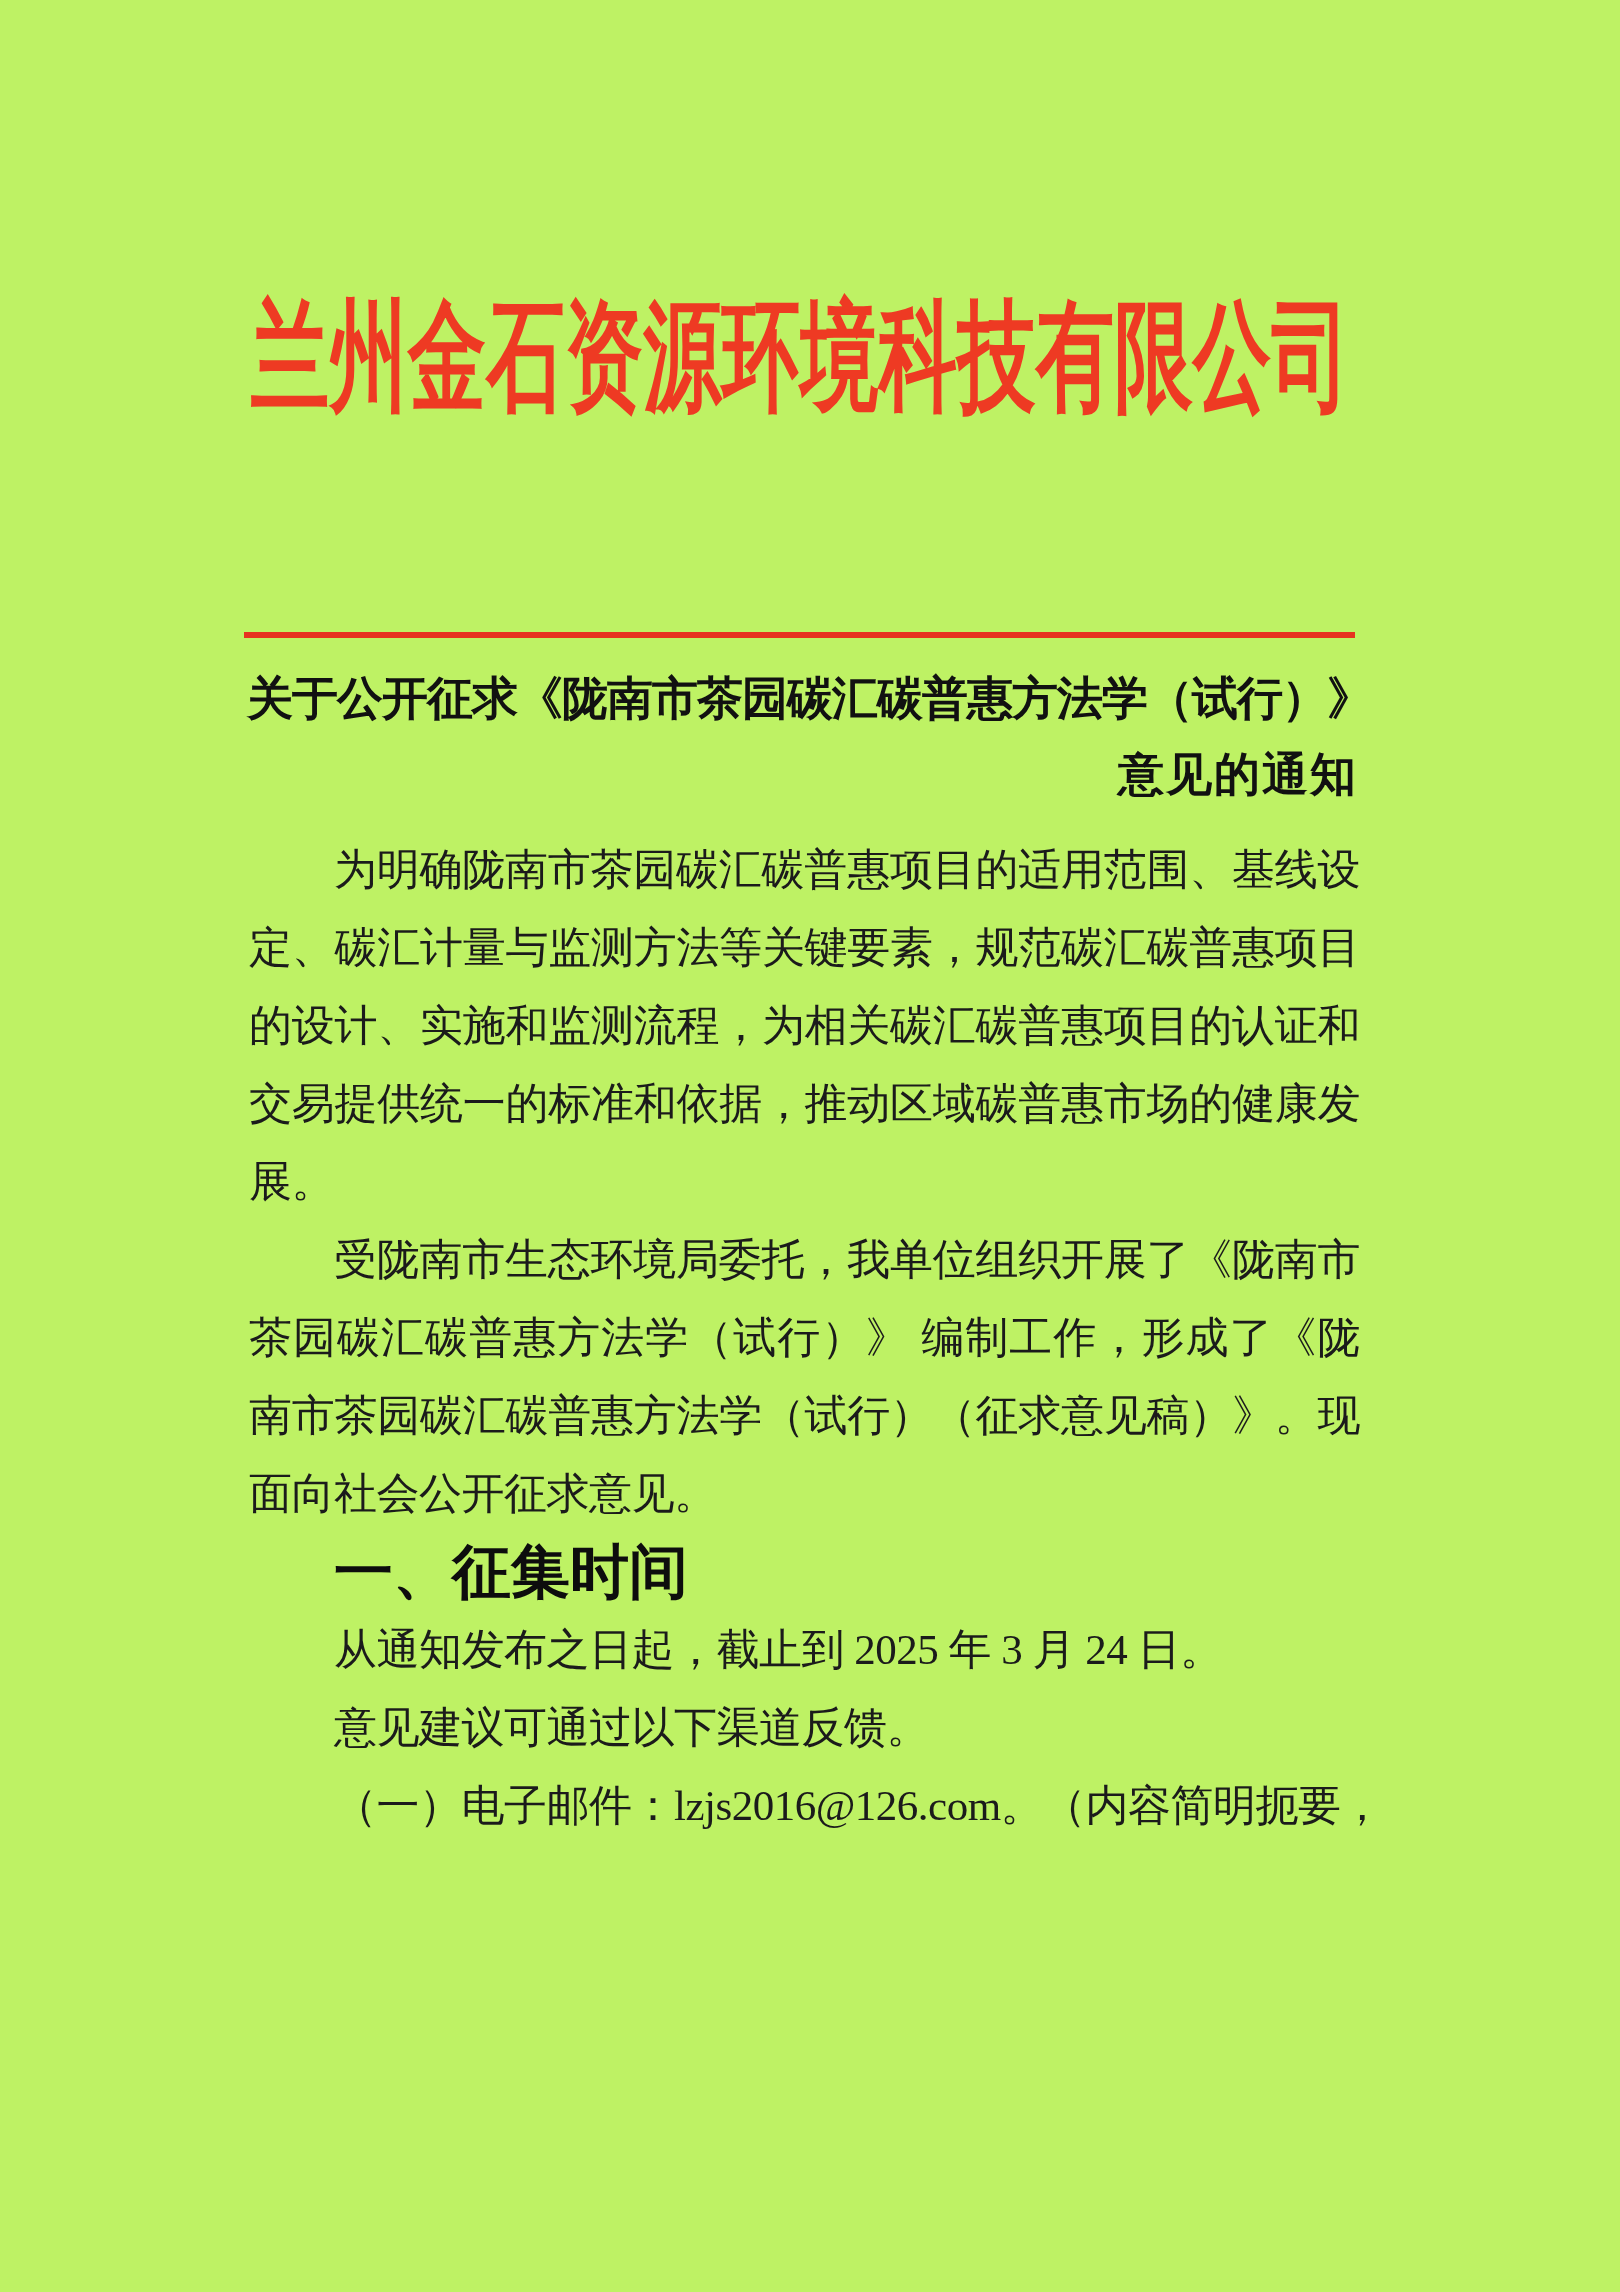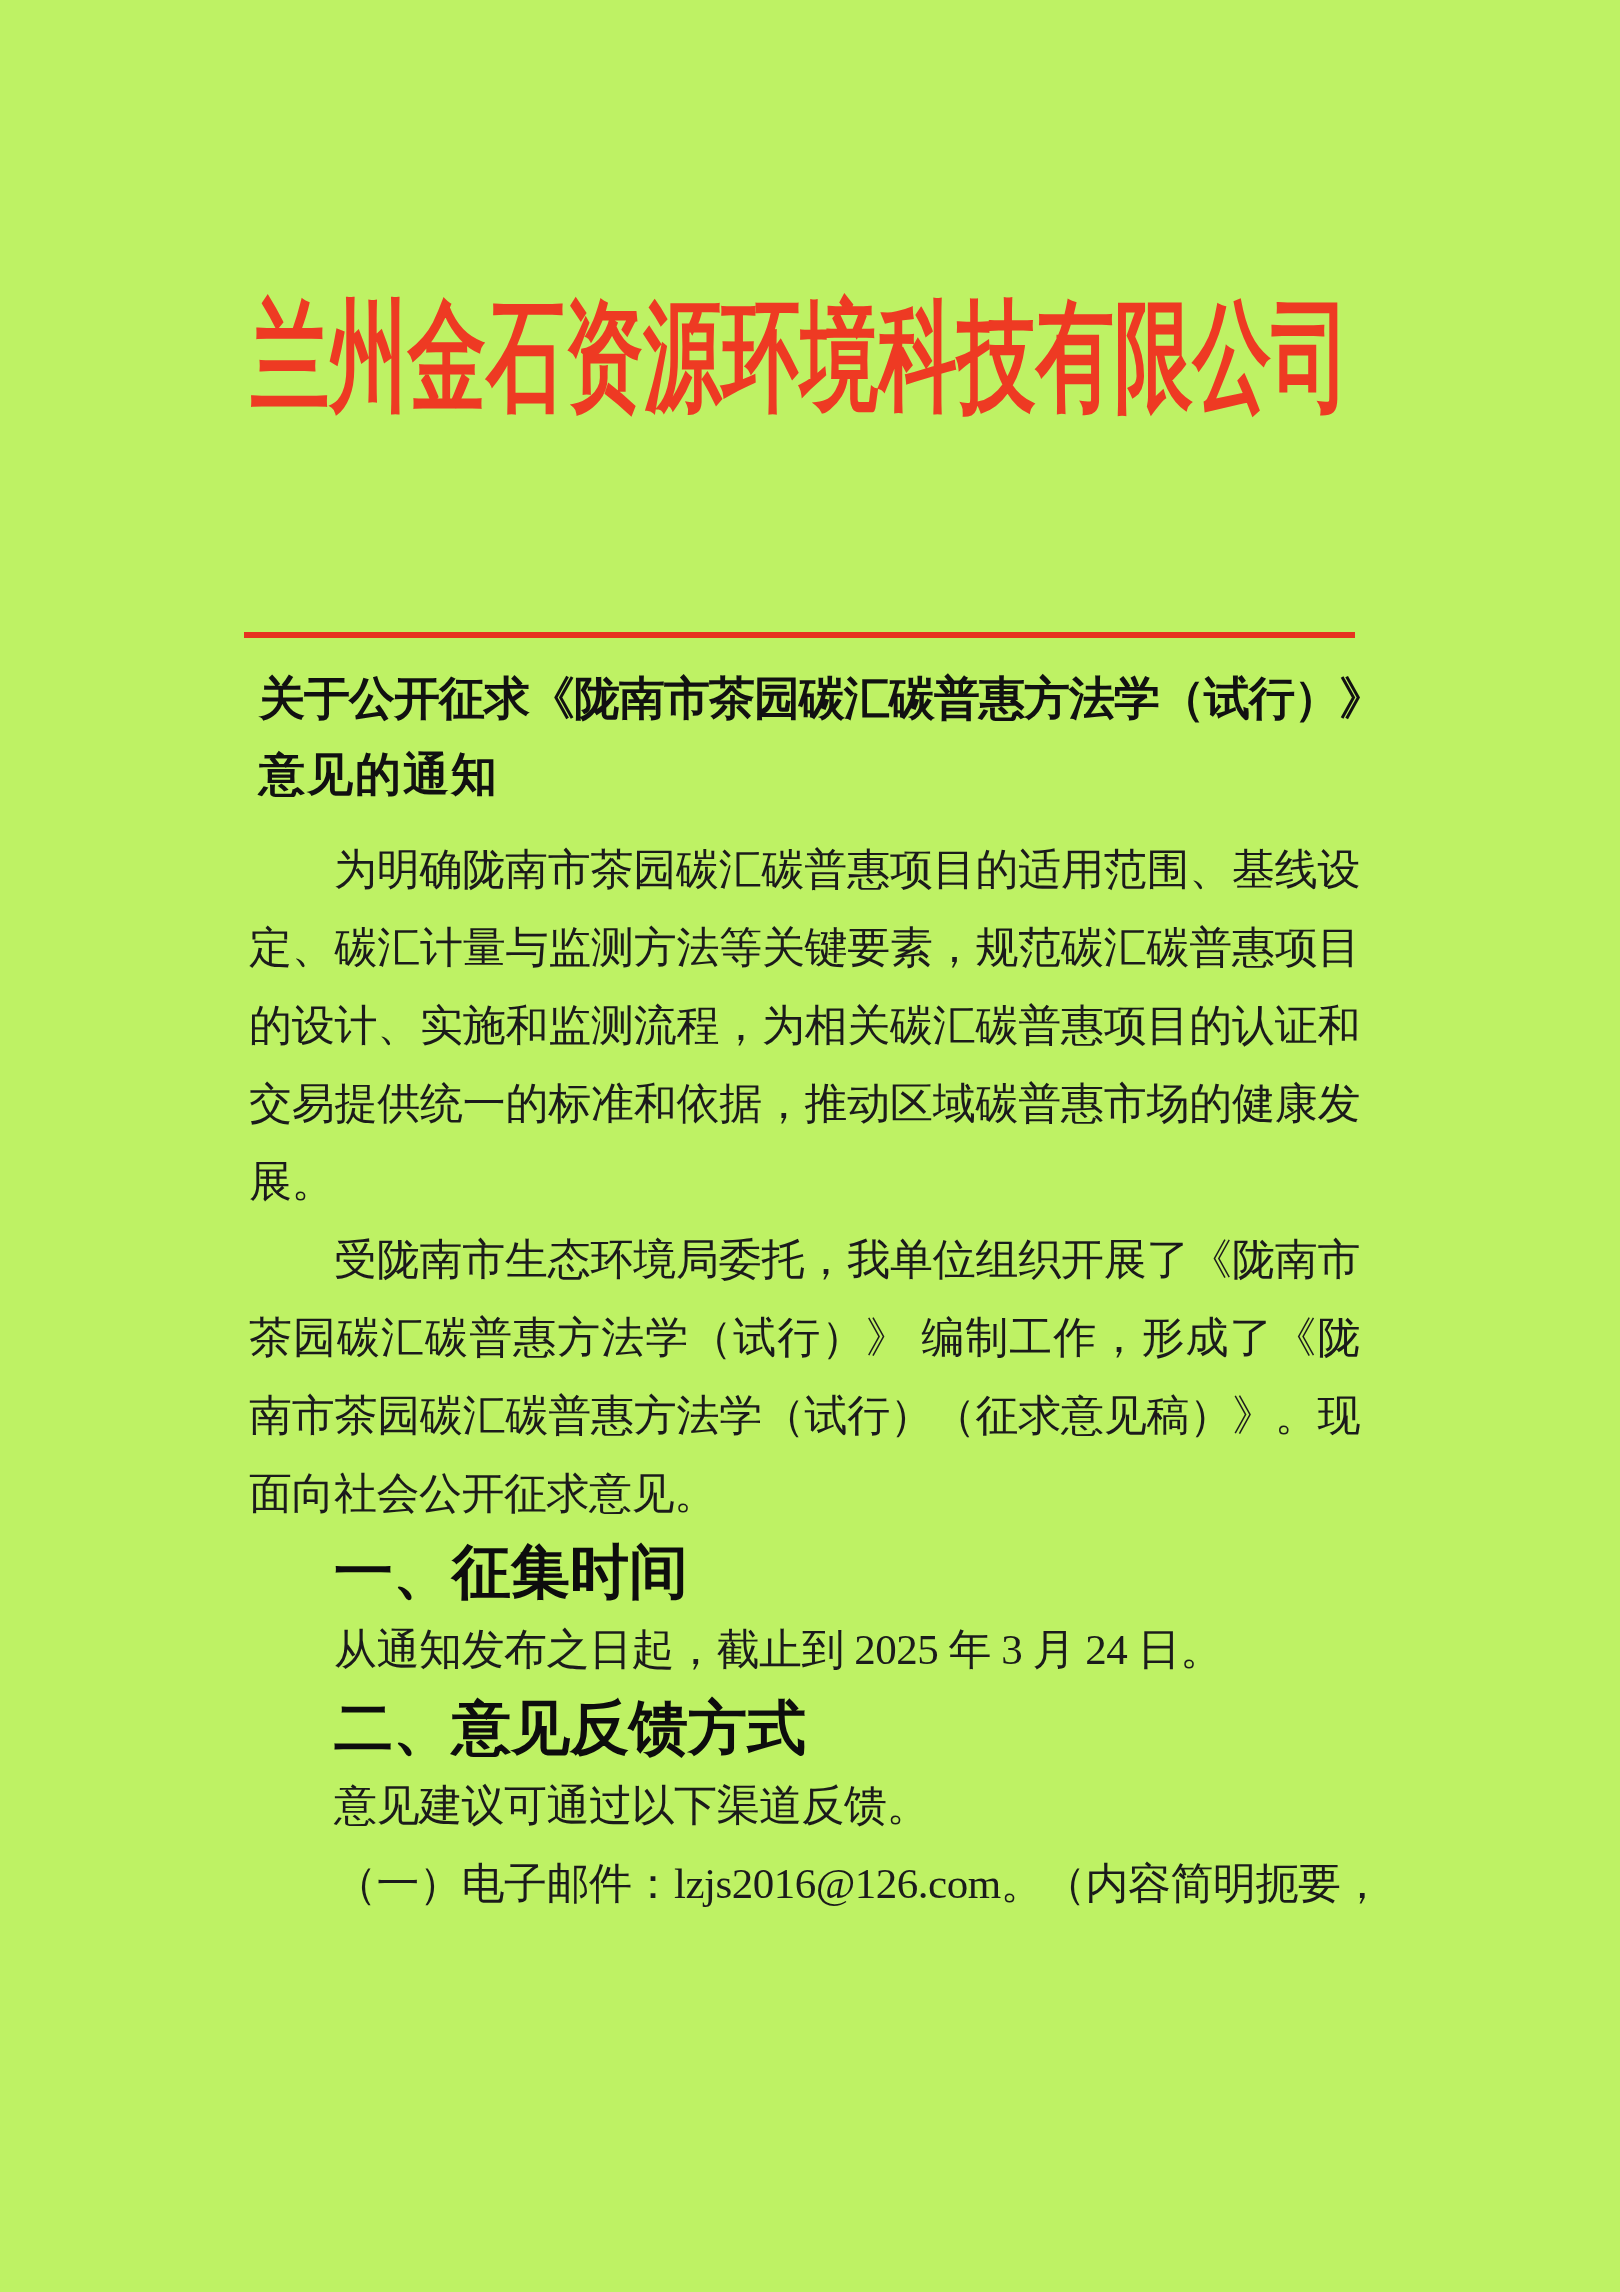--- a/index.html
+++ b/index.html
@@ -40,23 +40,23 @@
     left: 244px;
     width: 1111px;
     height: 5.9px;
     background: #e63320;
   }
 
   
   .doc-title {
     position: absolute;
     top: 661px;
-    left: 259px;
+    left: 247px;
     width: 1111px;
-    text-align: left;
+    text-align: right;
     font-weight: 700;
     color: #111111;
   }
   .doc-title .title-line {
     line-height: 76px;
     font-size: 46px;
     letter-spacing: -1px;
     white-space: nowrap;
   }
   .doc-title .title-line.second {
@@ -117,19 +117,18 @@
     <div class="line justify">定、碳汇计量与监测方法等关键要素，规范碳汇碳普惠项目</div>
     <div class="line justify">的设计、实施和监测流程，为相关碳汇碳普惠项目的认证和</div>
     <div class="line justify">交易提供统一的标准和依据，推动区域碳普惠市场的健康发</div>
     <div class="line">展。</div>
     <div class="line indent justify">受陇南市生态环境局委托，我单位组织开展了《陇南市</div>
     <div class="line justify">茶园碳汇碳普惠方法学（试行）》 编制工作，形成了《陇</div>
     <div class="line justify">南市茶园碳汇碳普惠方法学（试行）（征求意见稿）》。现</div>
     <div class="line">面向社会公开征求意见。</div>
     <div class="line indent heading">一、征集时间</div>
     <div class="line indent">从通知发布之日起，截止到 2025 年 3 月 24 日。</div>
-    <div class="line indent heading">二、意见反馈方式</div>
     <div class="line indent">意见建议可通过以下渠道反馈。</div>
     <div class="line indent overflowing">（一）电子邮件：lzjs2016@126.com。（内容简明扼要，</div>
   </div>
 
 </div>
 
 
 </body></html>

